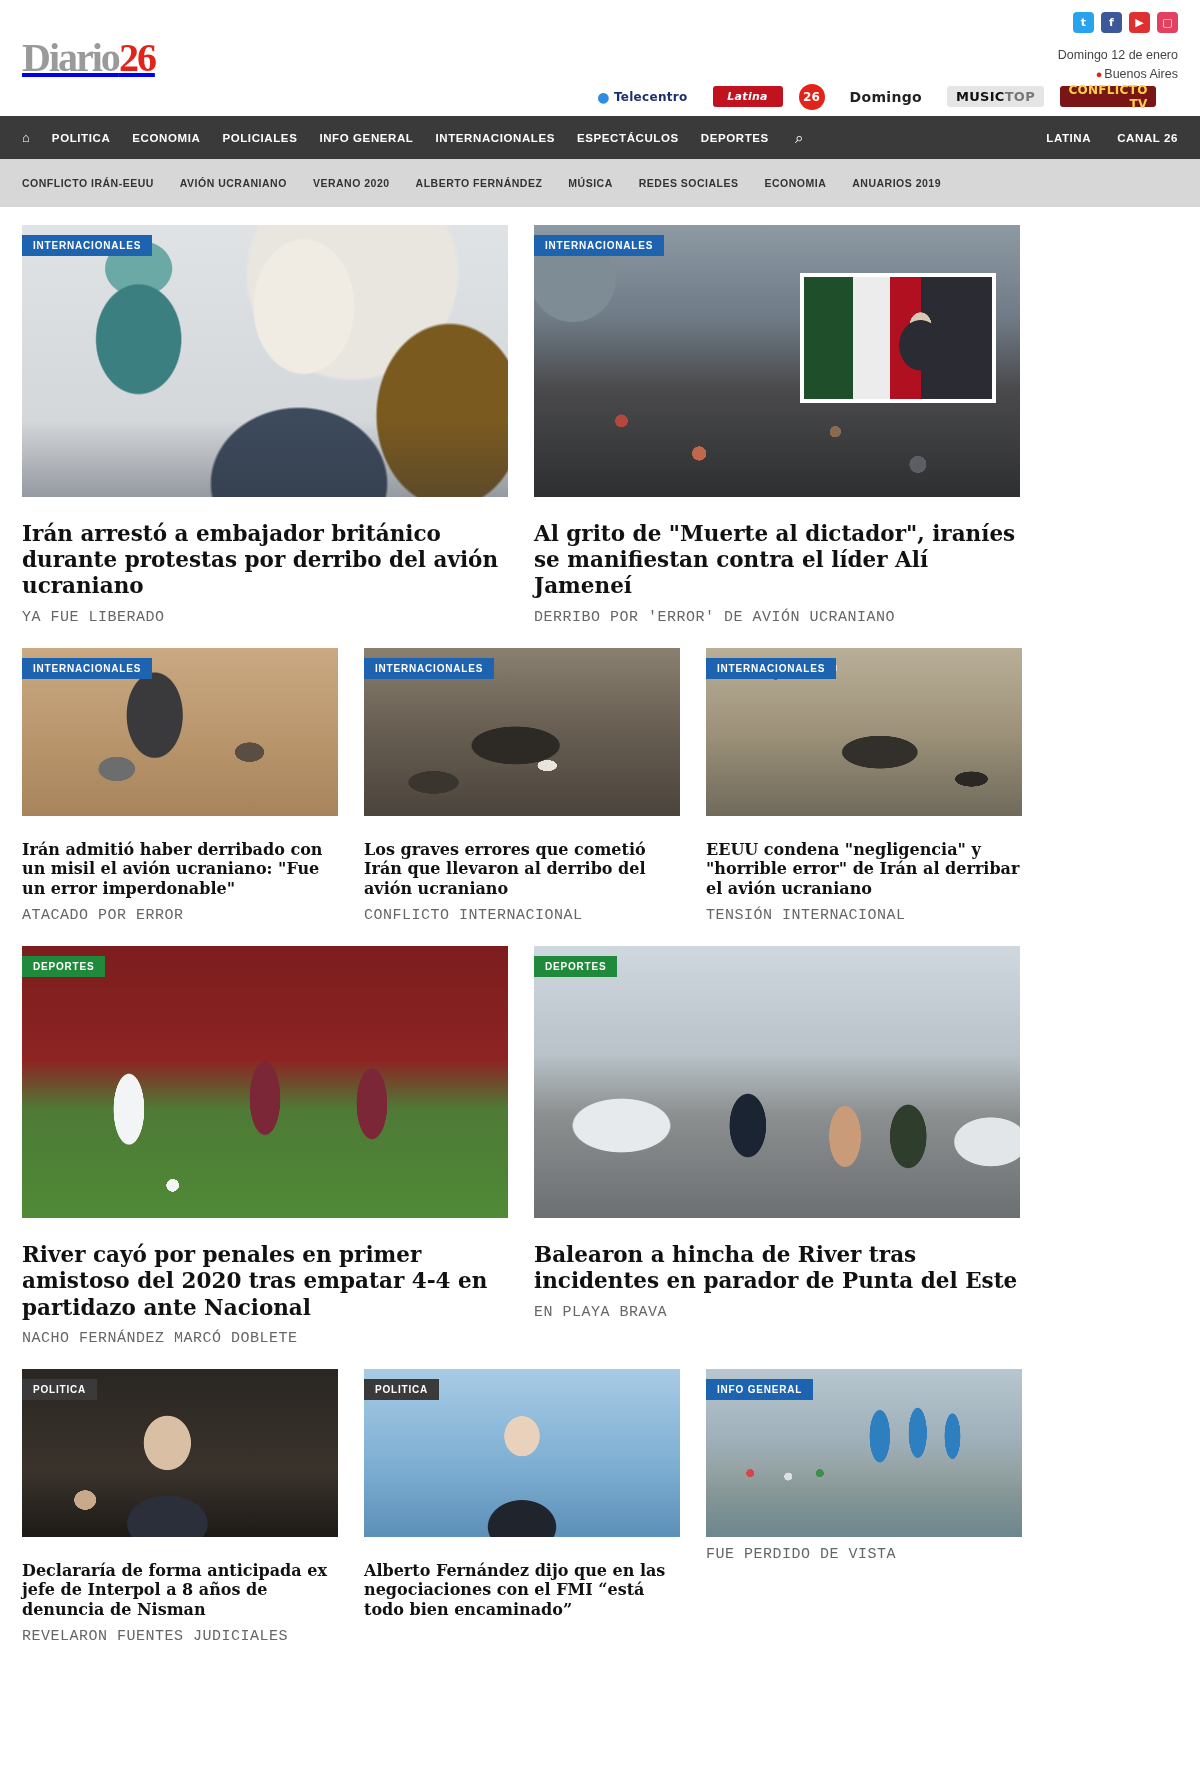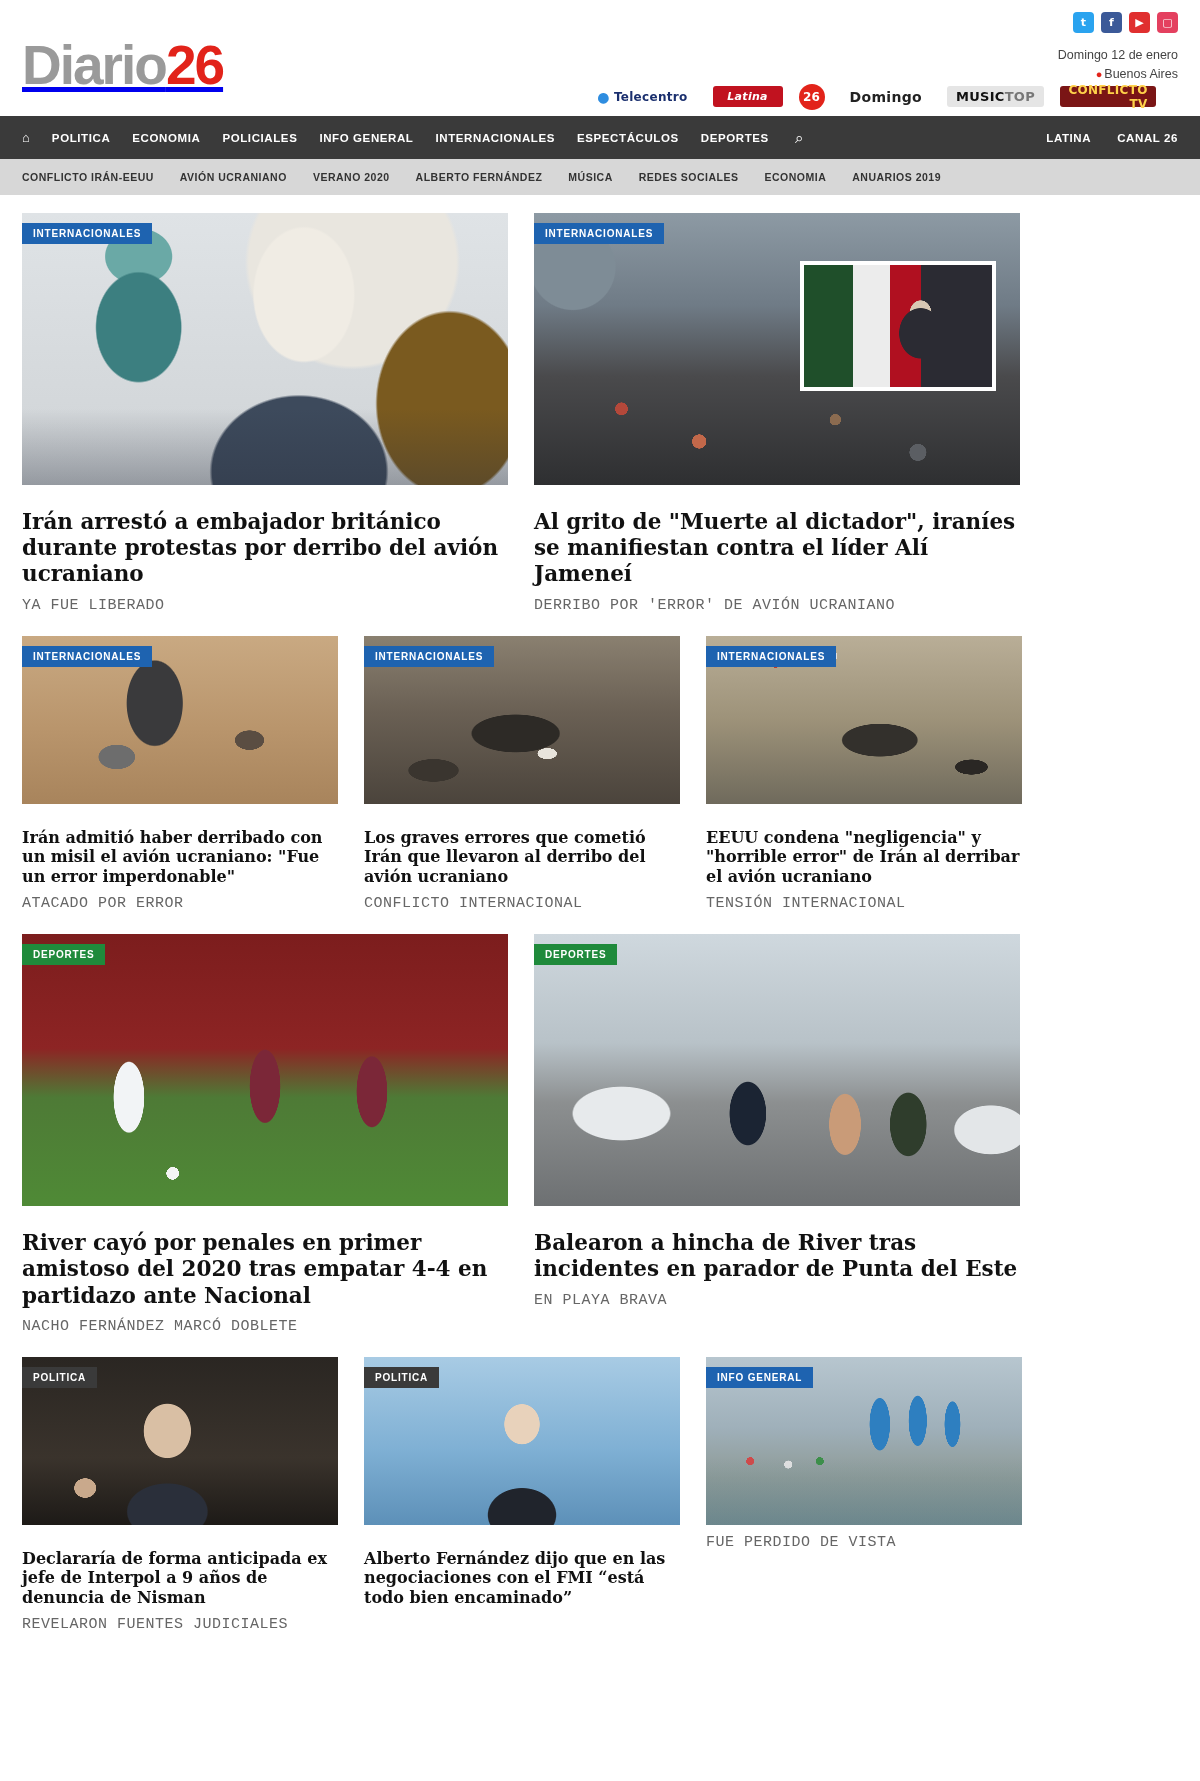--- a/index.html
+++ b/index.html
@@ -8,21 +8,21 @@
     font-family: "Liberation Sans", sans-serif;
     background: #ffffff;
     color: #111;
     -webkit-font-smoothing: antialiased;
   }
   .page { width: 1200px; margin: 0 auto; background:#fff; }
 
   
   .topbar { display: flex; align-items: flex-start; padding: 8px 22px 0 22px; height: 116px; }
   .brand { display: flex; align-items: center; margin-top: 30px; }
-  .logo-text { font-size: 55px; font-weight: bold; letter-spacing: -2px; line-height: 1; font-family: Liberation Sans, sans-serif; }
+  .logo-text { font-size: 40px; font-weight: bold; letter-spacing: -2px; line-height: 1; font-family: Liberation Serif, serif; }
   .logo-diario { color: #9a9a9a; }
   .logo-26 { color: #e2231a; }
   .topright { margin-left: auto; text-align: right; }
   .social { display: flex; gap: 7px; justify-content: flex-end; margin-top: 4px; }
   .social span {
     width: 21px; height: 21px; border-radius: 4px; display: inline-flex;
     align-items: center; justify-content: center; color: #fff; font-size: 11px; font-weight: bold;
     font-family: "DejaVu Sans", sans-serif;
   }
   .s-tw { background: #2aa3ef; }
@@ -46,21 +46,21 @@
 
   
   .nav { background: #3a3a3a; height: 43px; display: flex; align-items: center; padding: 0 22px; }
   .nav a { color: #fff; text-decoration: none; font-size: 11.5px; font-weight: bold; letter-spacing: .6px; margin-right: 22px; }
   .nav .home-ico { font-size: 13px; margin-right: 22px; color:#fff; }
   .nav .search-ico { color: #fff; font-size: 15px; margin-left: 4px; }
   .nav .right { margin-left: auto; display: flex; }
   .nav .right a { margin-right: 0; margin-left: 26px; }
 
   
-  .tags { background: #d7d7d7; height: 36px; display: flex; align-items: center; padding: 0 22px; }
+  .tags { background: #d7d7d7; height: 48px; display: flex; align-items: center; padding: 0 22px; }
   .tags a { color: #333; text-decoration: none; font-size: 10.5px; font-weight: bold; letter-spacing: .5px; margin-right: 26px; }
 
   
   .content { padding: 18px 22px 10px 22px; }
   .row { display: flex; gap: 26px; margin-bottom: 22px; }
   .card { position: relative; }
   .badge {
     position: absolute; top: 10px; left: 0; color: #fff; font-size: 10px; font-weight: bold;
     letter-spacing: .8px; padding: 5px 11px; z-index: 3;
   }
@@ -278,21 +278,21 @@
     <div class="row">
       <div class="card col-third">
         <div class="ph" style="height:168px;">
           <div class="img" style="background:linear-gradient(180deg,#2a2622 0%,#3a332c 60%,#1d1a17 100%);"></div>
           <div class="img" style="background:
               radial-gradient(ellipse 40px 46px at 46% 44%, #d9bfa4 0 58%, rgba(217,191,164,0) 60%),
               radial-gradient(ellipse 66px 46px at 46% 92%, #2a2f3a 0 60%, rgba(42,47,58,0) 62%),
               radial-gradient(ellipse 18px 16px at 20% 78%, #c9a98c 0 60%, rgba(201,169,140,0) 62%);"></div>
           <div class="badge b-politica">POLITICA</div>
         </div>
-        <div class="headline h-md">Declararía de forma anticipada ex jefe de Interpol a 9 años de denuncia de Nisman</div>
+        <div class="headline h-md">Declararía de forma anticipada ex jefe de Interpol a 8 años de denuncia de Nisman</div>
         <div class="kicker">REVELARON FUENTES JUDICIALES</div>
       </div>
 
       <div class="card col-third">
         <div class="ph" style="height:168px;">
           <div class="img" style="background:linear-gradient(180deg,#a8cbe4 0%,#7fb0d4 55%,#5d90b8 100%);"></div>
           <div class="img" style="background:
               radial-gradient(ellipse 30px 34px at 50% 40%, #e8d2bb 0 58%, rgba(232,210,187,0) 60%),
               radial-gradient(ellipse 56px 44px at 50% 94%, #20242c 0 60%, rgba(32,36,44,0) 62%);"></div>
           <div class="badge b-politica">POLITICA</div>

